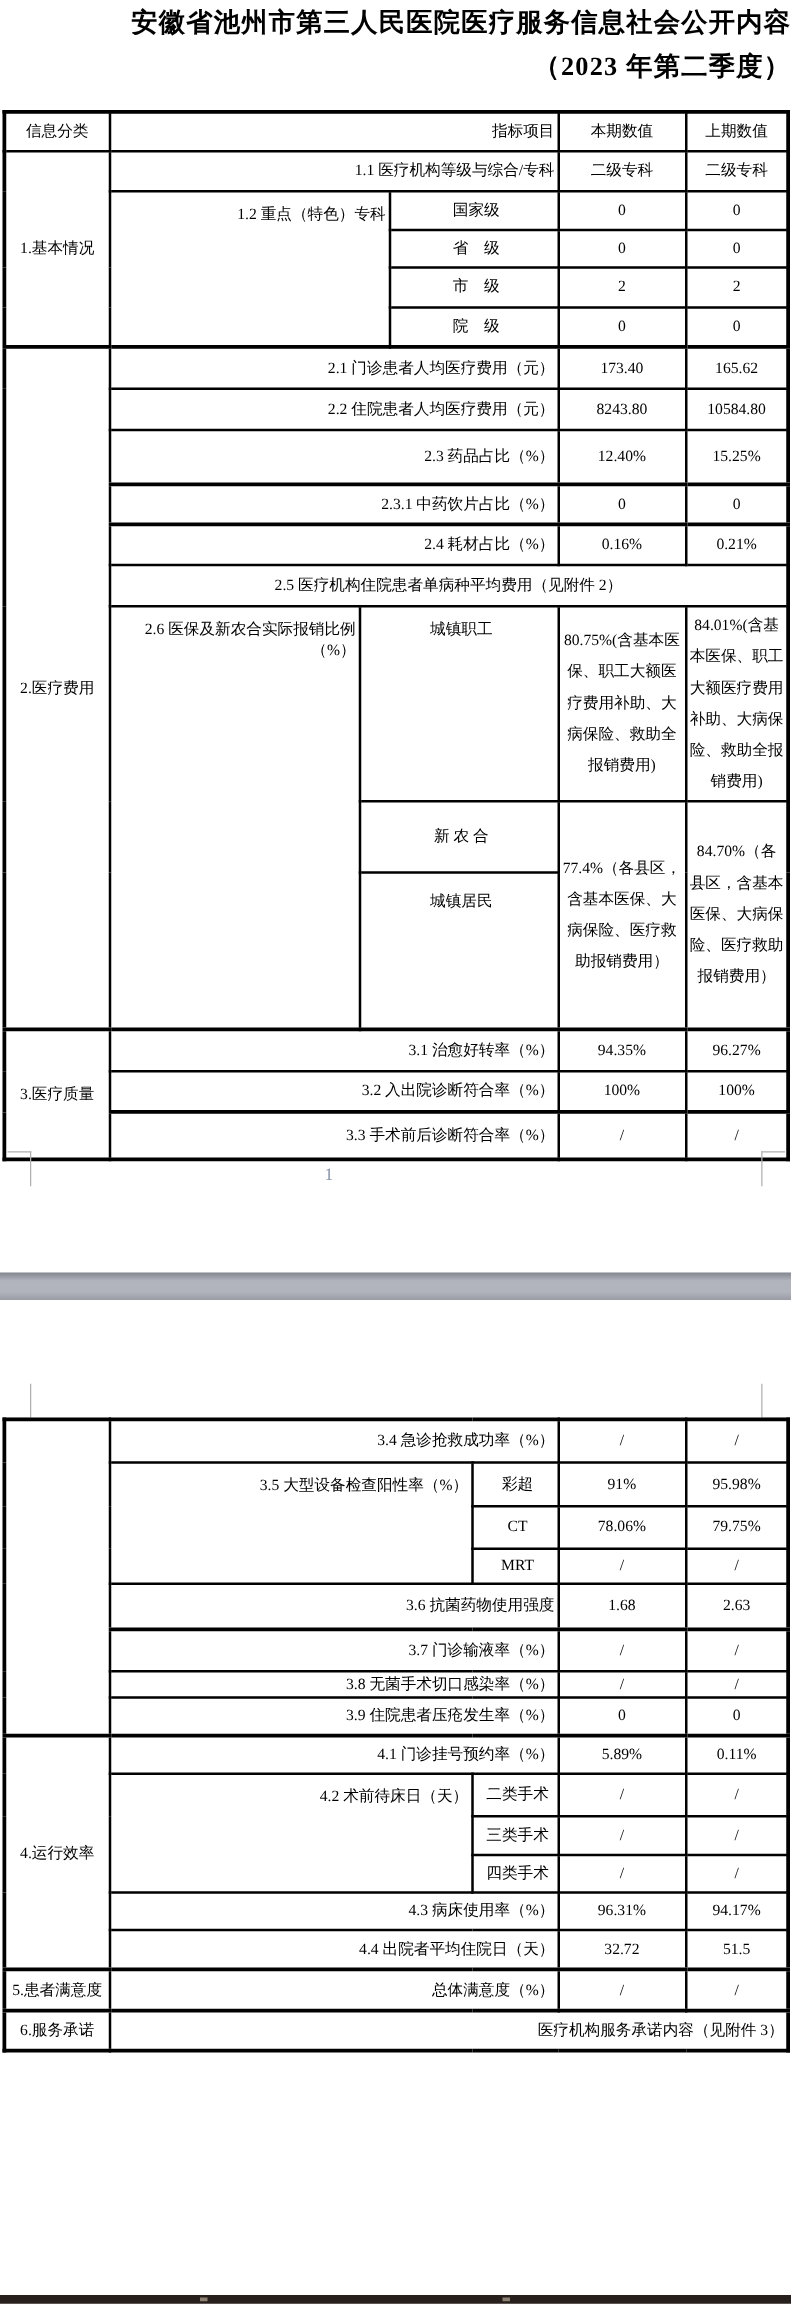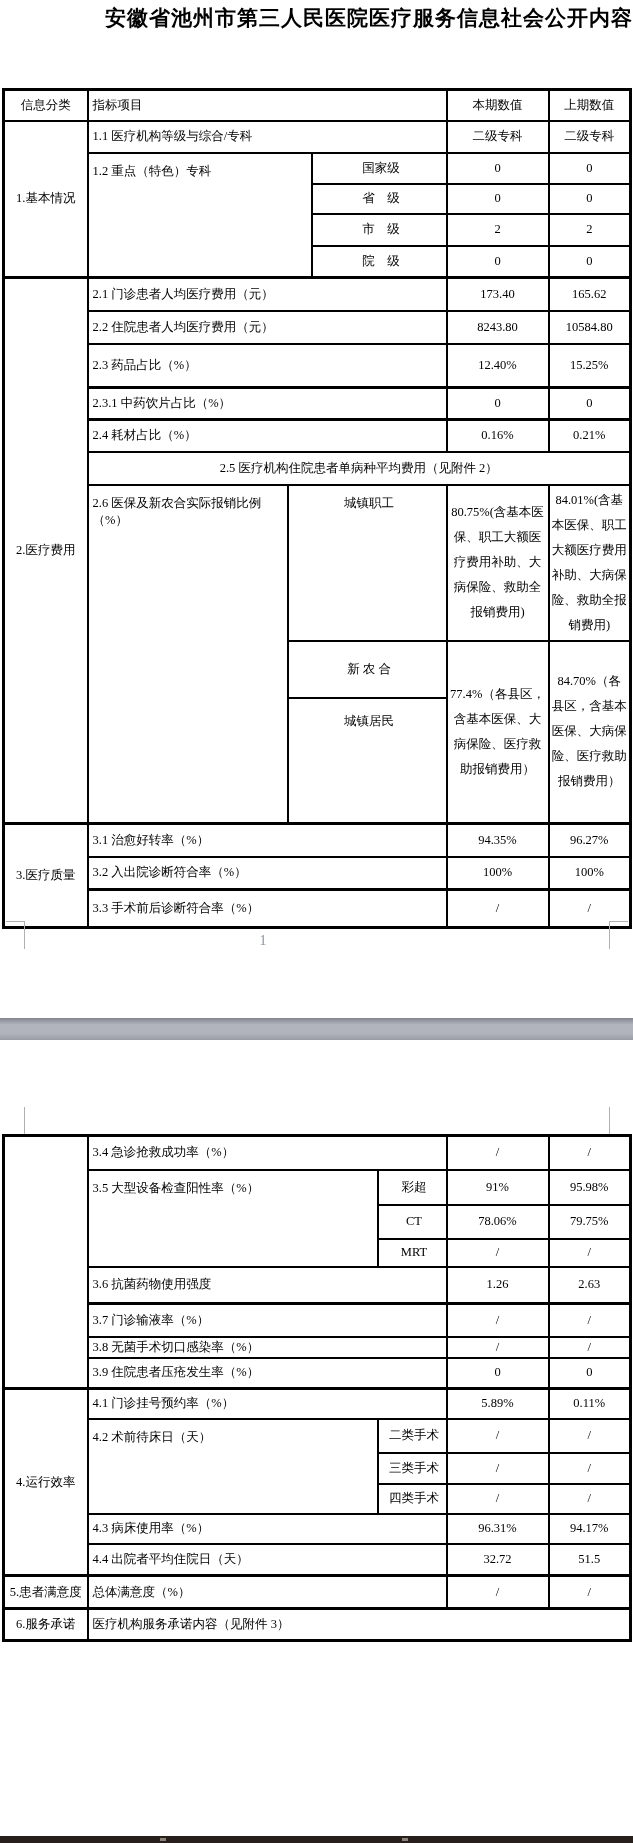--- a/index.html
+++ b/index.html
@@ -17,21 +17,21 @@
 
   .title{position:absolute;left:0;width:100%;text-align:right;font-weight:bold;font-size:21px;letter-spacing:1px;}
   #title1{top:4px;}
   #title2{top:39px;}
 
   table{border-collapse:collapse;table-layout:fixed;position:absolute;left:2px;background:#fff;padding-left:45px;}
   #table1{top:88px;width:627px;}
   #table2{top:94px;width:627px;}
   td,th{border:2px solid #000;font-weight:normal;font-size:12.5px;overflow:hidden;padding:0;}
   table{border:3px solid #000;}
-  .lab{text-align:left;padding:1px 2px 1px 4px;}
+  .lab{text-align:right;padding:1px 2px 1px 4px;}
   .cat{text-align:center;vertical-align:middle;padding:0 1px;}
   .v{text-align:center;vertical-align:middle;}
   .vlong{text-align:center;vertical-align:middle;line-height:25px;padding:2px 2px;}
   .subname{text-align:center;padding-left:4px;vertical-align:middle;}
   .vtop{vertical-align:top;padding-top:9px;}
   .vtop2{vertical-align:top;padding-top:14px;}
   .thick td,.thick th{border-top-width:3px;}
   .span-center{text-align:center;}
 
   .corner{position:absolute;width:18px;height:27px;}
@@ -40,20 +40,21 @@
   .c-tl{border-bottom:1px solid #b0b0b0;border-right:1px solid #b0b0b0;left:6px;top:67px;}
   .c-tr{border-bottom:1px solid #b0b0b0;border-left:1px solid #b0b0b0;left:609px;top:67px;}
   #page-num{position:absolute;left:248px;top:933px;width:30px;text-align:center;
     color:#8793a8;font-size:14px;}
 </style>
 </head>
 <body>
 
 <div class="page" id="page1">
   <div class="title" id="title1">安徽省池州市第三人民医院医疗服务信息社会公开内容</div>
+  <div class="title" id="title2">（2023 年第二季度）</div>
 
   <table id="table1">
     <colgroup>
       <col style="width:84px">
         <col style="width:200px">
         <col style="width:24px">
       <col style="width:135px">
         <col style="width:102px">
         <col style="width:82px">
     </colgroup>
@@ -191,21 +192,21 @@
       <td class="v">78.06%</td>
       <td class="v">79.75%</td>
     </tr>
     <tr style="height:28px">
       <td class="subname">MRT</td>
       <td class="v">/</td>
       <td class="v">/</td>
     </tr>
     <tr style="height:37px">
       <td class="lab" colspan="2">3.6 抗菌药物使用强度</td>
-      <td class="v">1.26</td>
+      <td class="v">1.68</td>
       <td class="v">2.63</td>
     </tr>
     <tr style="height:33px" class="thick">
       <td class="lab" colspan="2">3.7 门诊输液率（%）</td>
       <td class="v">/</td>
       <td class="v">/</td>
     </tr>
     <tr style="height:16px">
       <td class="lab" colspan="2">3.8 无菌手术切口感染率（%）</td>
       <td class="v">/</td>

